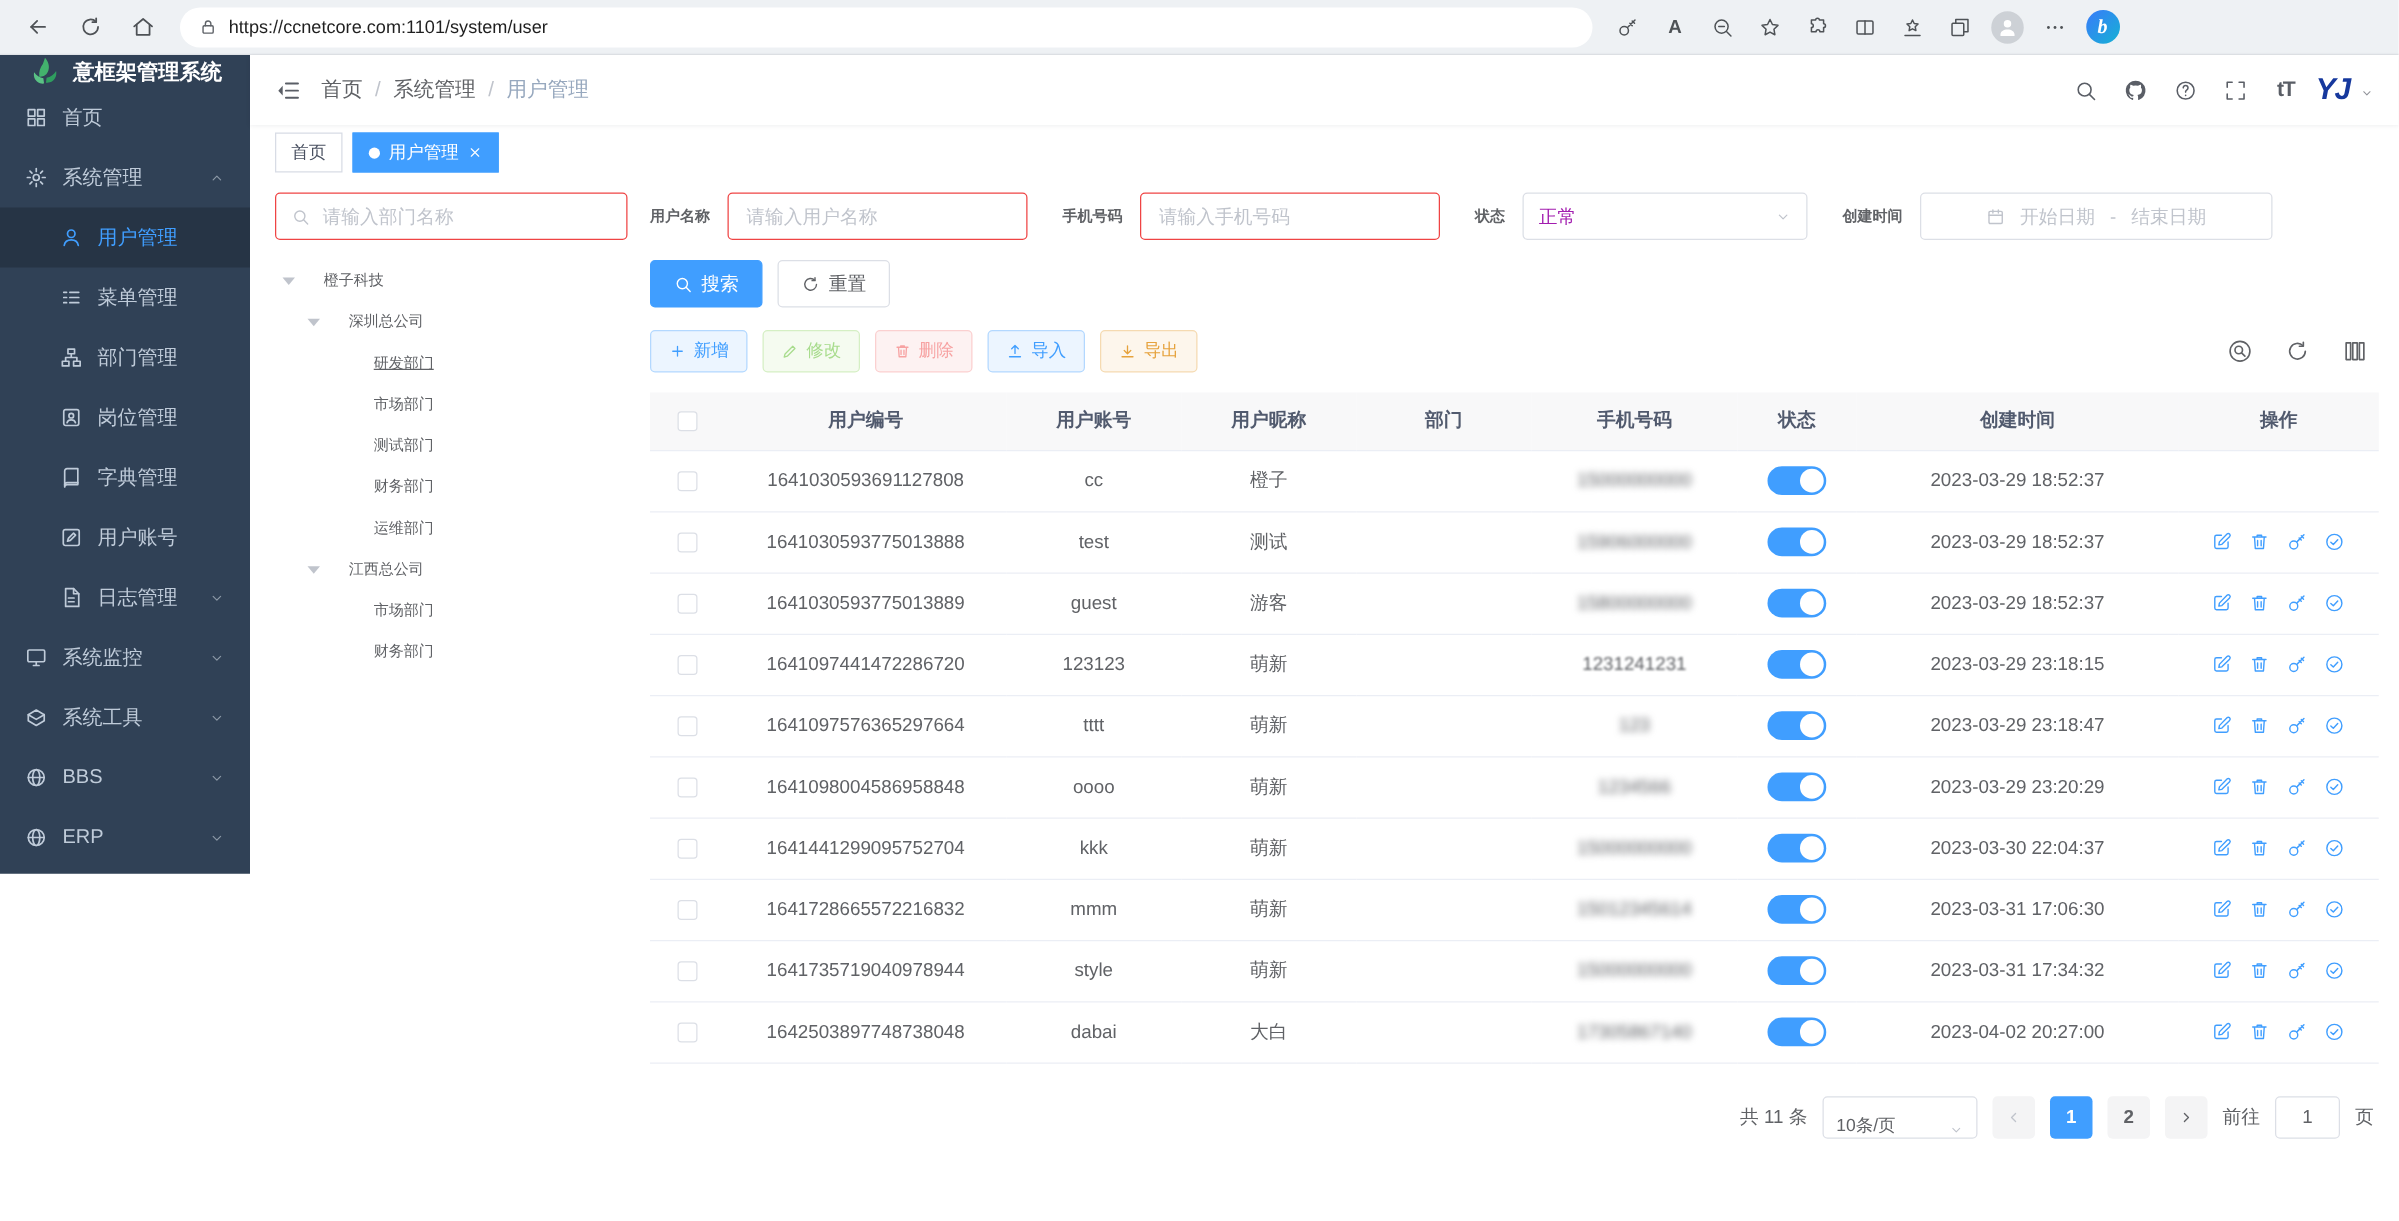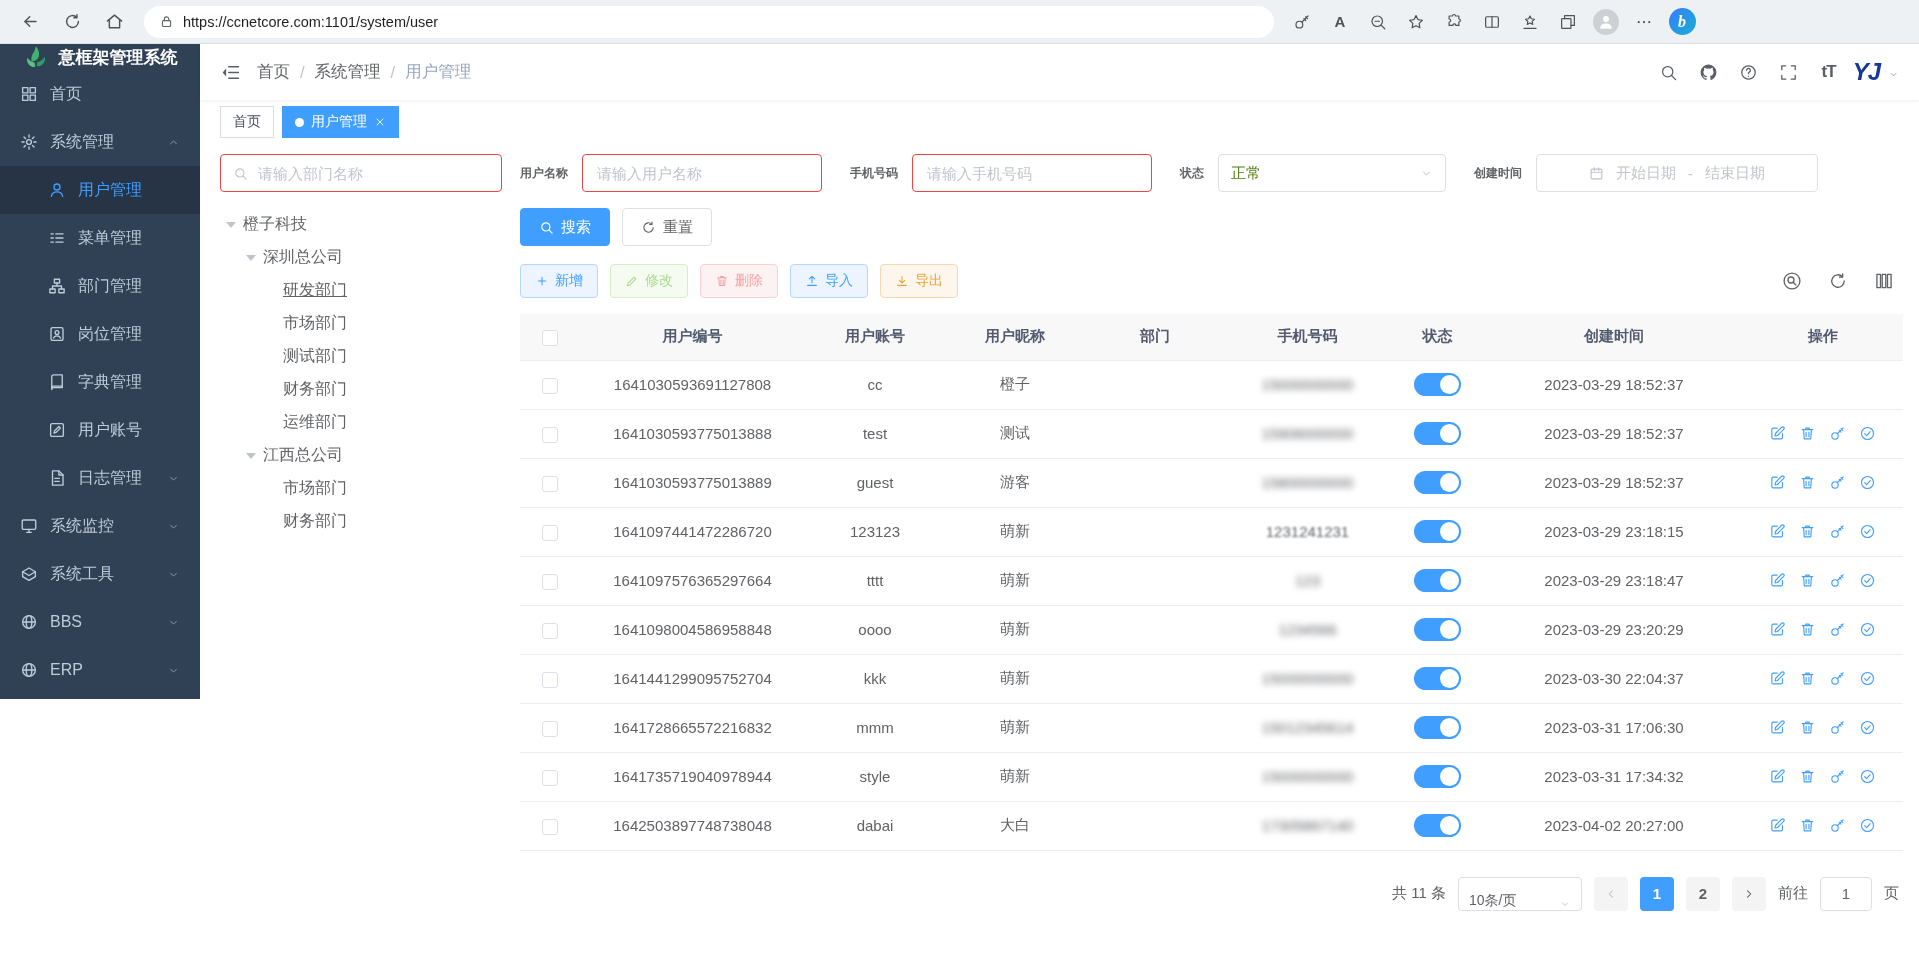--- a/index.html
+++ b/index.html
@@ -60,30 +60,30 @@
 
 
 .content{flex:1;display:flex;gap:18px;padding:10px 20px 0;min-height:0}
 .tree-panel{width:282px;flex:none}
 .input-box{height:38px;border:1px solid #ef4444;border-radius:4px;display:flex;align-items:center;gap:8px;padding:0 12px;background:#fff}
 .input-box .ic{color:#c0c4cc}
 .input-box .ic svg{width:15px;height:15px}
 .input-box input{border:0;outline:0;flex:1;min-width:0;font-size:15px;font-family:inherit;color:#606266;background:transparent}
 .input-box input::placeholder{color:#c0c4cc}
 .tree{margin-top:16px}
-.tree-node{height:33px;display:flex;align-items:center;gap:7px;font-size:16px;color:#606266;cursor:pointer;white-space:nowrap}
+.tree-node{height:33px;display:flex;align-items:center;gap:23px;font-size:12px;color:#606266;cursor:pointer;white-space:nowrap}
 .tri{width:0;height:0;border-left:5px solid transparent;border-right:5px solid transparent;border-top:6px solid #c0c4cc;flex:none}
 .tri.hide{visibility:hidden}
 
 .right-panel{flex:1;min-width:0;display:flex;flex-direction:column}
 .filter-row{display:flex;align-items:center;gap:14px;flex-wrap:nowrap}
 .f-label{font-size:12px;font-weight:700;color:#606266;white-space:nowrap;margin-left:14px}
 .filter-row .f-label:first-child{margin-left:0}
 .w-input{width:240px}
-.f-select{width:228px;height:38px;border:1px solid #dcdfe6;border-radius:4px;display:flex;align-items:center;justify-content:space-between;padding:0 12px;font-size:15px;color:#4d7c0f;cursor:pointer;background:#fff}
+.f-select{width:228px;height:38px;border:1px solid #dcdfe6;border-radius:4px;display:flex;align-items:center;justify-content:space-between;padding:0 12px;font-size:15px;color:#a21caf;cursor:pointer;background:#fff}
 .f-select .ic{color:#c0c4cc}
 .f-select .ic svg{width:13px;height:13px}
 .f-date{width:282px;height:38px;border:1px solid #dcdfe6;border-radius:4px;display:flex;align-items:center;justify-content:center;gap:12px;font-size:15px;color:#c0c4cc;cursor:pointer;background:#fff}
 .f-date .ic svg{width:15px;height:15px}
 
 .action-row{margin-top:16px;display:flex;gap:12px}
 .btn{height:38px;border-radius:4px;display:inline-flex;align-items:center;gap:7px;padding:0 18px;font-size:15px;cursor:pointer;border:1px solid transparent;font-family:inherit}
 .btn .ic svg{width:15px;height:15px}
 .btn-primary{background:#409eff;border-color:#409eff;color:#fff}
 .btn-default{background:#fff;border-color:#dcdfe6;color:#606266}

